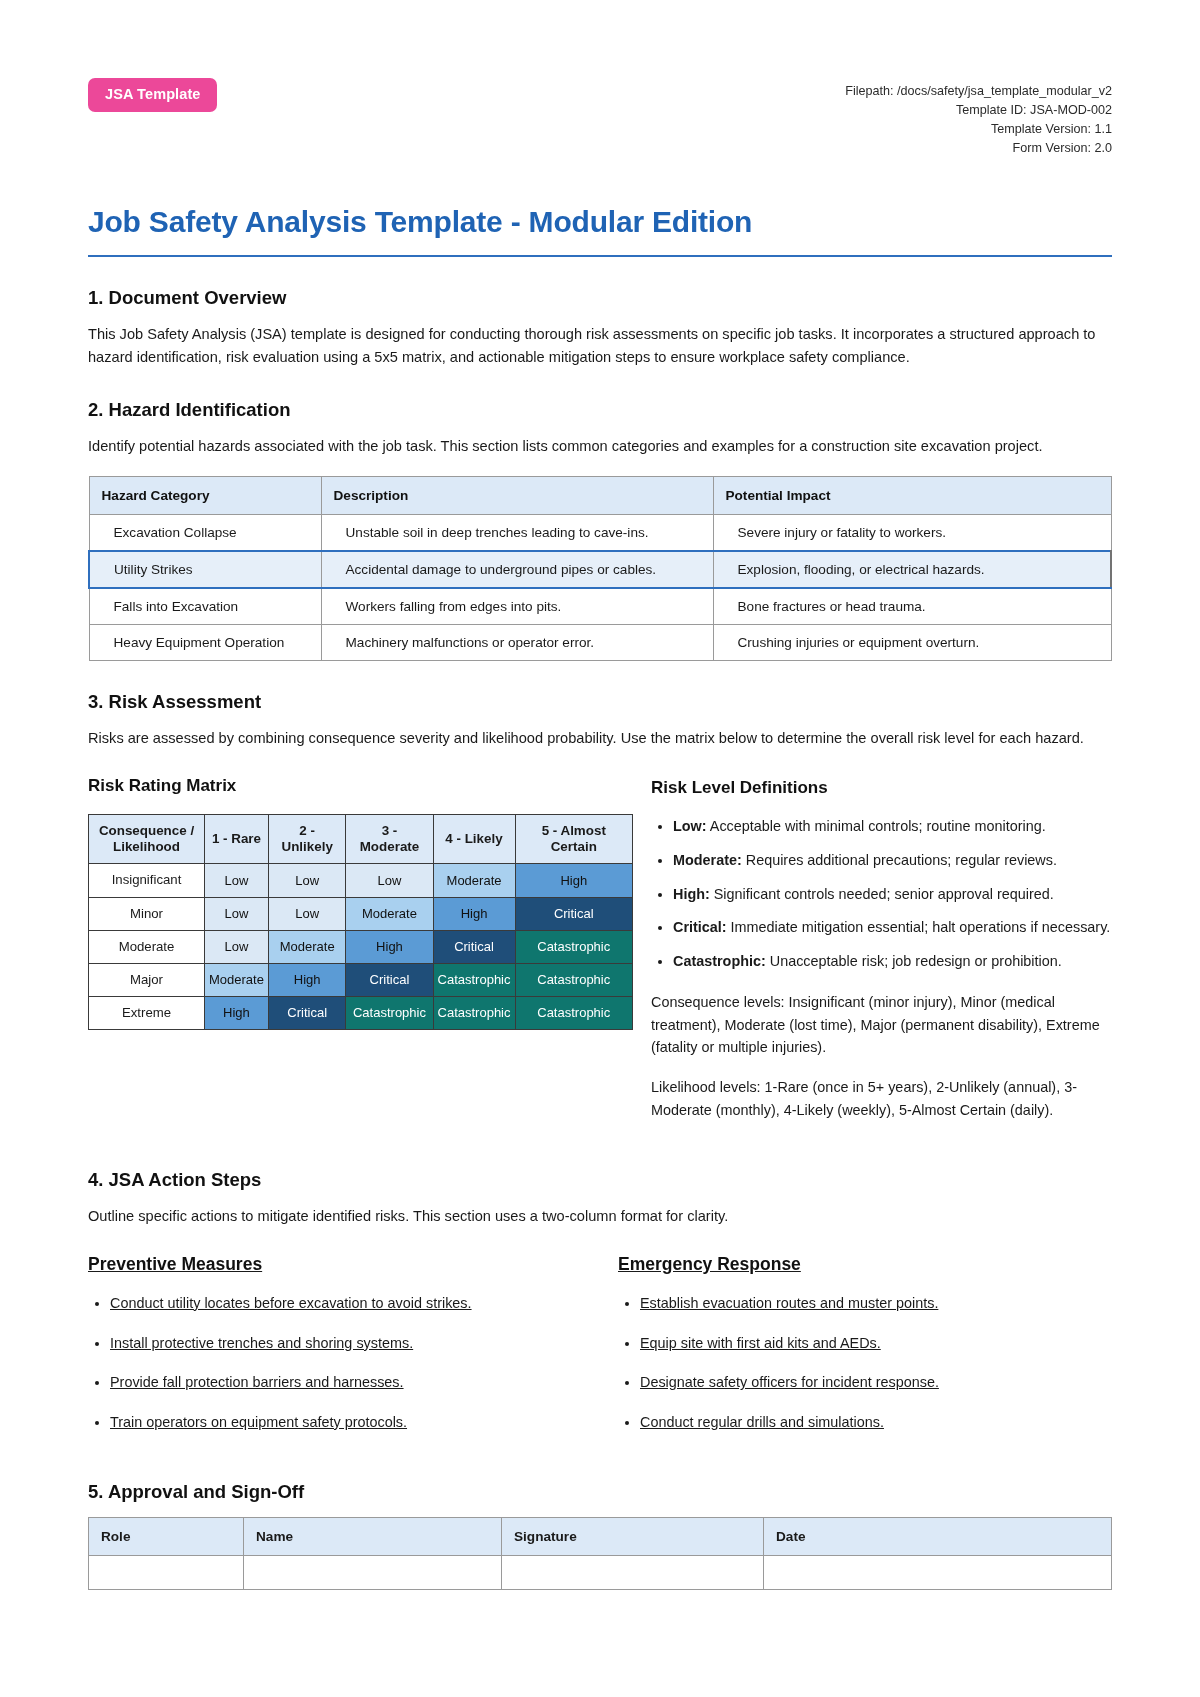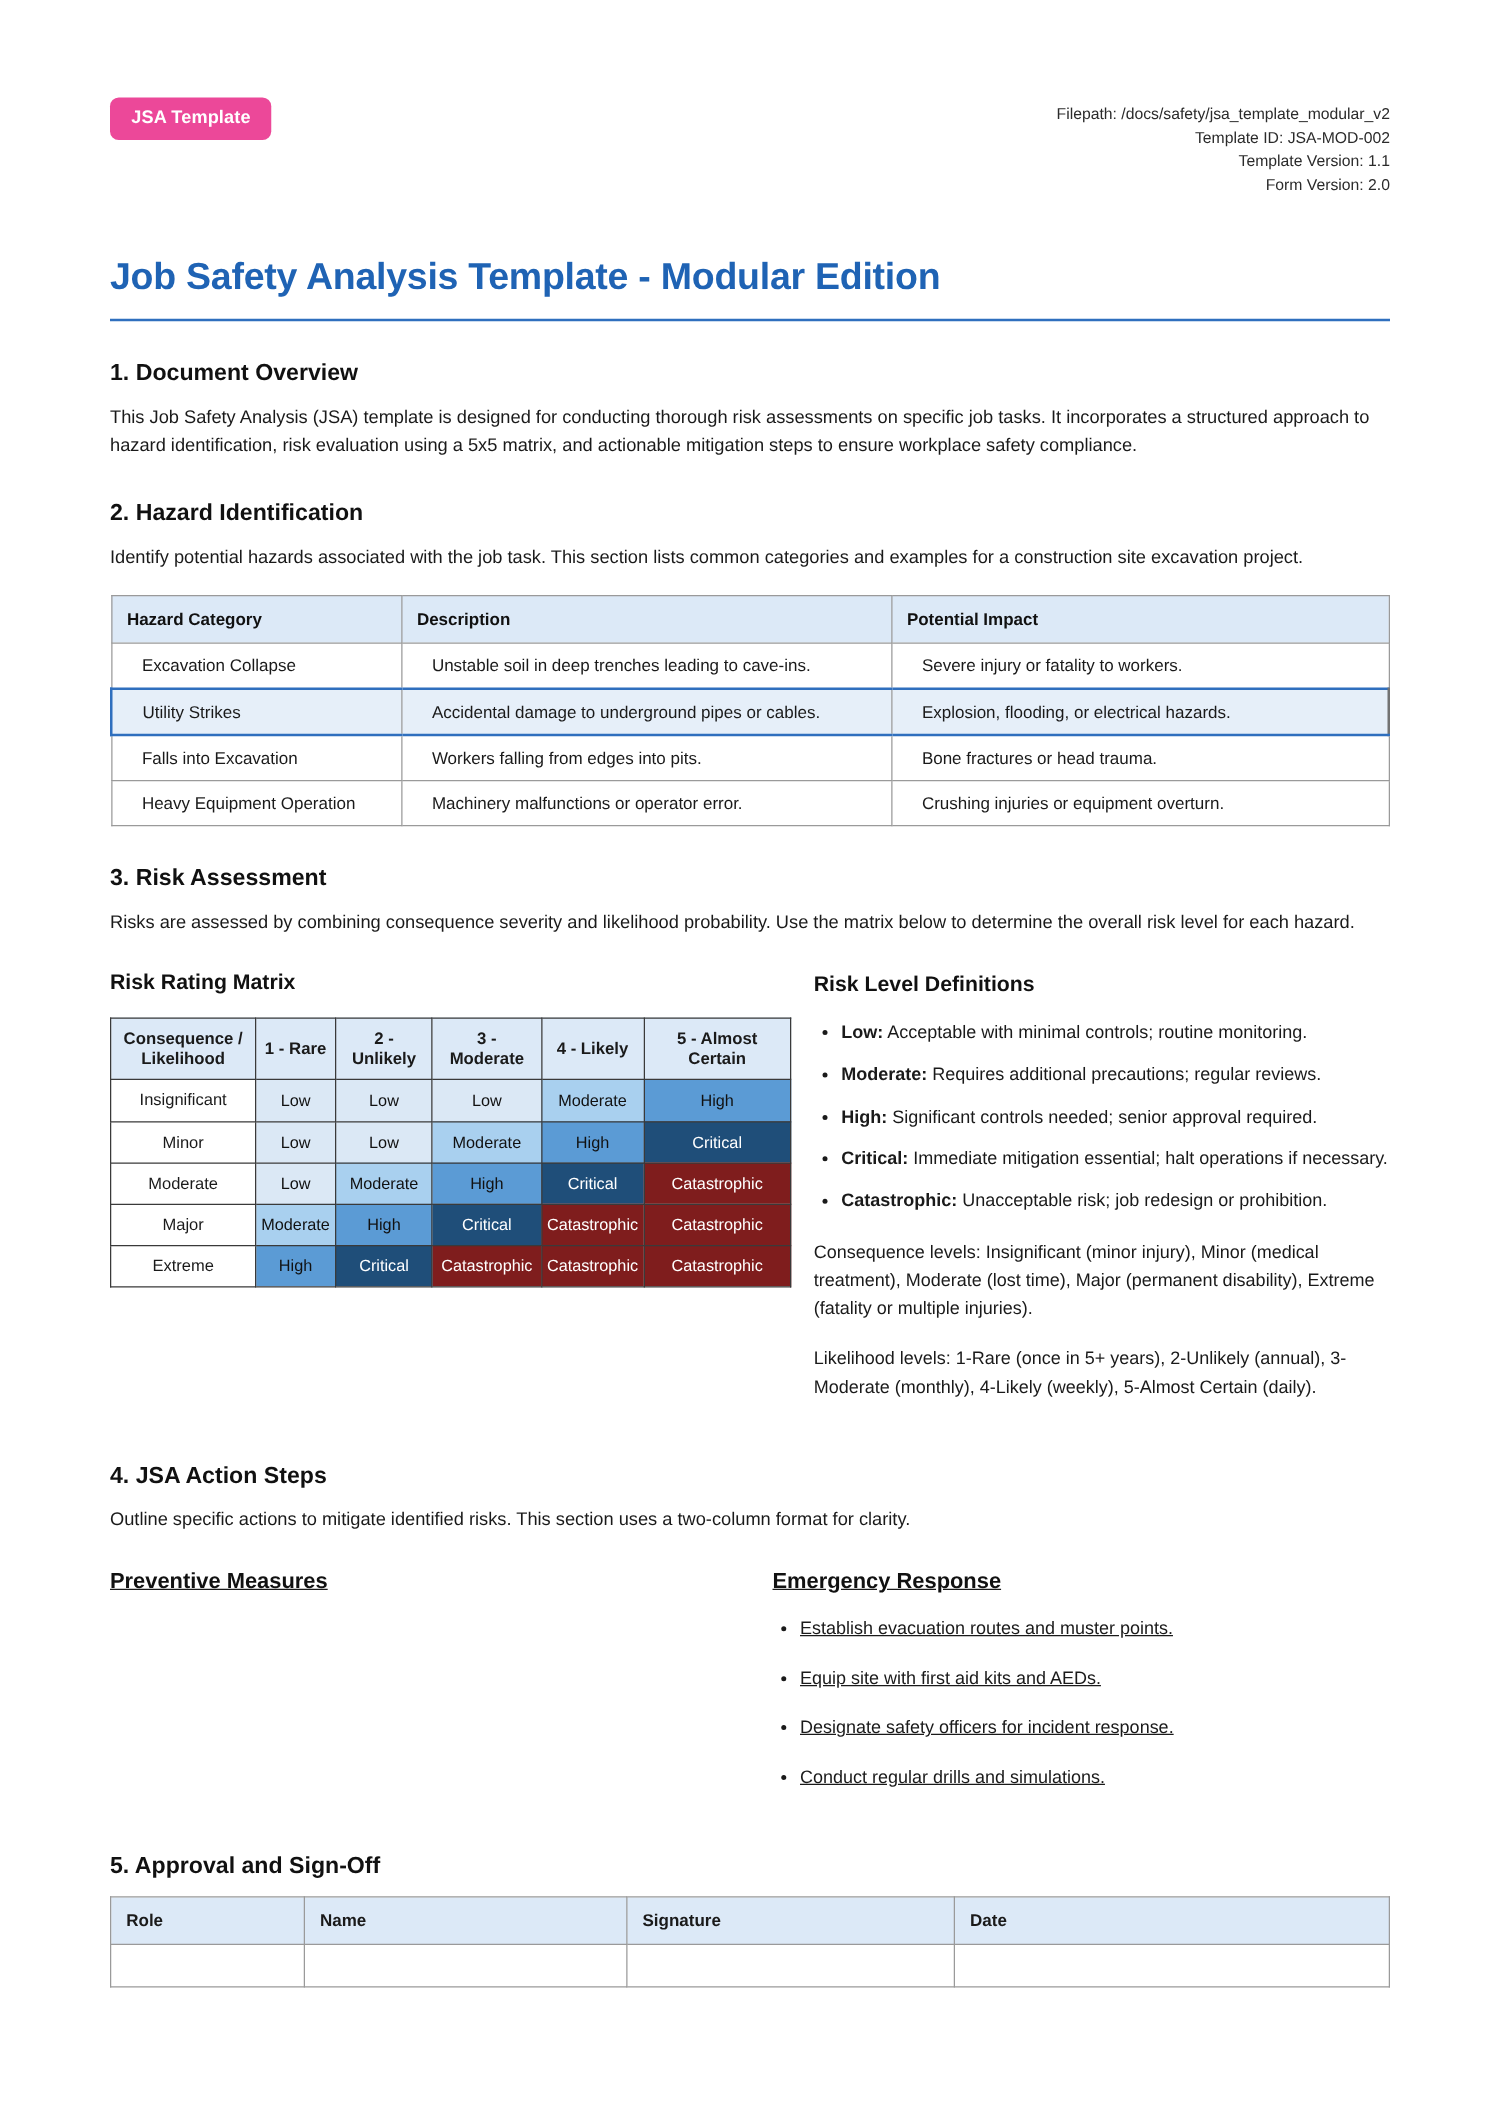--- a/index.html
+++ b/index.html
@@ -142,21 +142,21 @@
   table.matrix th.corner { width: 116px; }
   table.matrix td.rowhead {
     background: #ffffff;
     font-weight: normal;
     font-size: 13.2px;
   }
   .lv-low        { background: #dbe8f5; color: #111; }
   .lv-moderate   { background: #a9d0ef; color: #111; }
   .lv-high       { background: #5b9bd5; color: #111; }
   .lv-critical   { background: #1f4e79; color: #ffffff; }
-  .lv-catastrophic { background: #7f1d1d; color: #ffffff; }
+  .lv-catastrophic { background: #0f766e; color: #ffffff; }
 
   
   ul.def-list {
     margin: 0 0 18px 0;
     padding-left: 22px;
     font-size: 14.4px;
     line-height: 1.52;
   }
   ul.def-list li { margin-bottom: 12px; }
   ul.def-list li b { font-weight: bold; }
@@ -338,20 +338,26 @@
       </div>
     </div>
   </div>
 
   <div class="section">
     <h2 class="section-heading">4. JSA Action Steps</h2>
     <p class="body-text">Outline specific actions to mitigate identified risks. This section uses a two-column format for clarity.</p>
     <div class="two-col">
       <div class="col">
         <h3 class="col-heading">Preventive Measures</h3>
+        <ul class="action-list">
+            <li>Conduct utility locates before excavation to avoid strikes.</li>
+            <li>Install protective trenches and shoring systems.</li>
+            <li>Provide fall protection barriers and harnesses.</li>
+            <li>Train operators on equipment safety protocols.</li>
+          </ul>
       </div>
       <div class="col">
         <h3 class="col-heading">Emergency Response</h3>
         <ul class="action-list">
             <li>Establish evacuation routes and muster points.</li>
             <li>Equip site with first aid kits and AEDs.</li>
             <li>Designate safety officers for incident response.</li>
             <li>Conduct regular drills and simulations.</li>
           </ul>
       </div>

